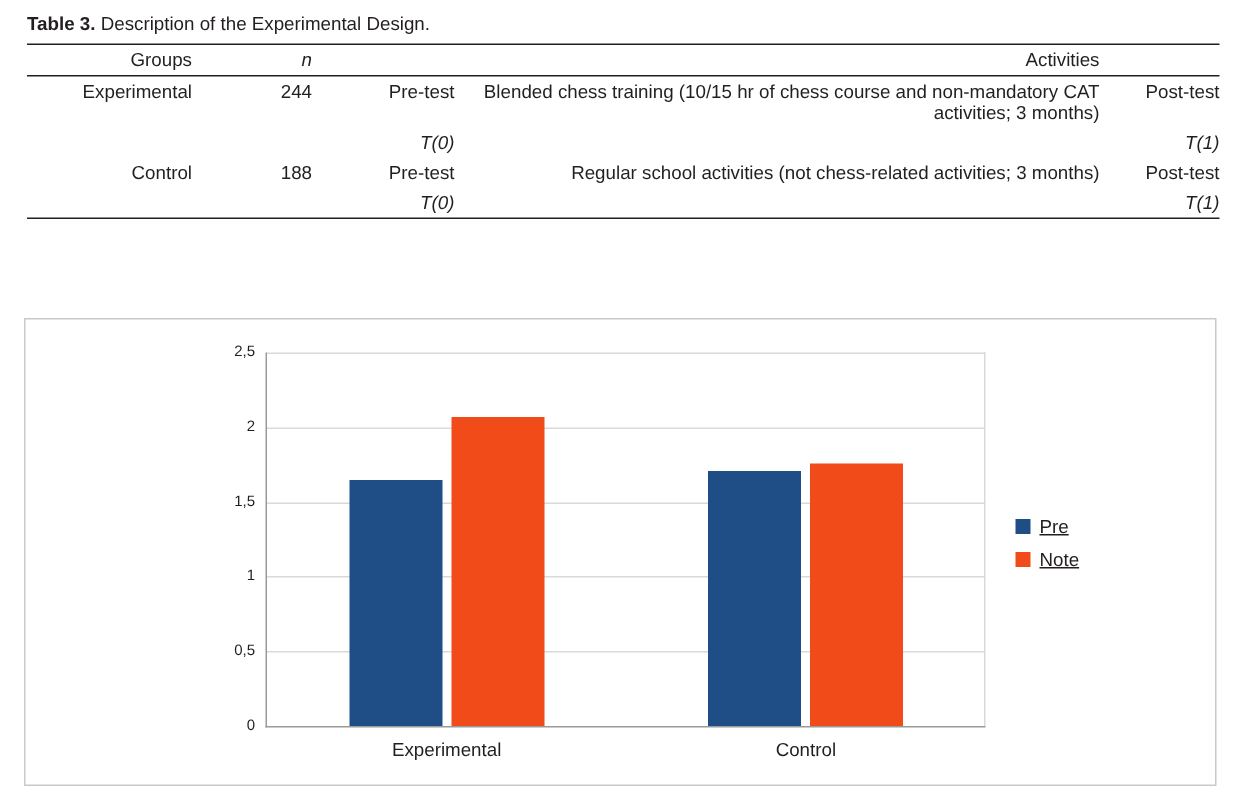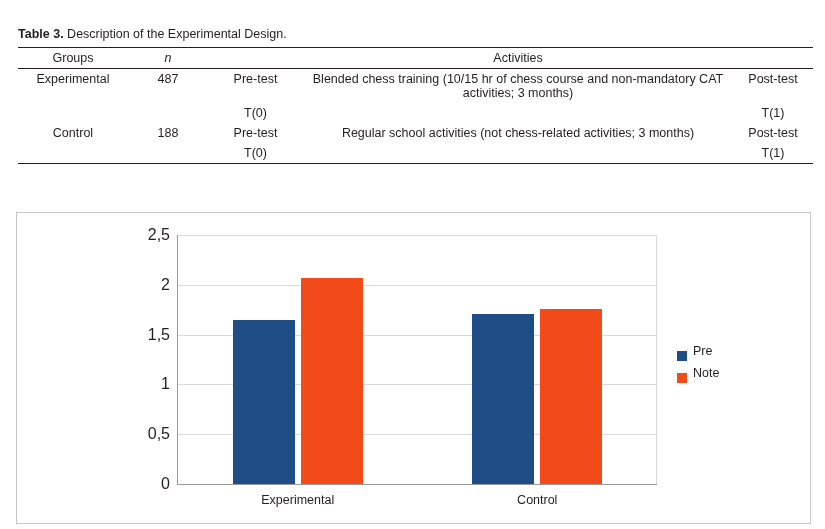--- a/index.html
+++ b/index.html
@@ -14,21 +14,21 @@
     color: #231f20;
     position: relative;
     overflow: hidden;
   }
 
   .page {
     position: relative;
     width: 825px;
     height: 529px;
     box-sizing: border-box;
-    padding: 24px 10px 0 16px;
+    padding: 6px 10px 0 16px;
   }
 
   
   .table-caption {
     font-size: 12.5px;
     line-height: 16px;
     margin: 2px 0 5px 2px;
     color: #231f20;
   }
   .table-caption .cap-label {
@@ -46,36 +46,37 @@
 
   table.design {
     width: 795px;
     margin-left: 2px;
     border-collapse: collapse;
     font-size: 12.5px;
   }
   table.design td, table.design th {
     padding: 3px 0 3px 0;
     vertical-align: top;
-    text-align: center;
+    text-align: right;
     font-weight: normal;
   }
   .col-group { width: 110px; }
   .col-n { width: 80px; }
   .col-phase { width: 95px; }
   .col-activity { width: 430px; }
   .col-post { width: 80px; text-align: left; }
 
   .hdr-n {
     font-style: italic;
   }
   .hdr-activities {
     text-align: right;
   }
   .ital {
+    font-style: italic;
   }
   .note {
     font-size: 11px;
     margin: 8px 0 0 2px;
     color: #231f20;
   }
   .note .note-lead {
     font-style: italic;
   }
 
@@ -117,21 +118,21 @@
     top: 0;
     height: 100%;
     width: 0;
     border-right: 1px solid #d9d9d9;
   }
   .ytick {
     position: absolute;
     right: 100%;
     margin-right: 8px;
     transform: translateY(-50%);
-    font-size: 16px;
+    font-size: 10px;
     color: #231f20;
     white-space: nowrap;
   }
   .bar {
     position: absolute;
     bottom: 0;
   }
   .bar.pre { background: #1f4e87; }
   .bar.post { background: #f04b19; }
 
@@ -147,22 +148,23 @@
 
   .legend {
     position: absolute;
     left: 660px;
     top: 128px;
     font-size: 12.5px;
     line-height: 20px;
   }
   .legend .lg-item {
     display: flex;
-    align-items: flex-end;
+    align-items: center;
     margin-bottom: 2px;
+    text-decoration: underline;
   }
   .legend .swatch {
     width: 10px;
     height: 10px;
     margin-right: 6px;
     display: inline-block;
   }
 </style>
 </head>
 <body>
@@ -202,21 +204,21 @@
       <col class="col-group">
       <col class="col-n">
       <col class="col-phase">
       <col class="col-activity">
       <col class="col-post">
     </colgroup>
     <tbody>
 
       <tr>
         <td>Experimental</td>
-        <td>487</td>
+        <td>244</td>
         <td>Pre-test</td>
         <td>Blended chess training (10/15 hr of chess course and non-mandatory CAT activities; 3 months)</td>
         <td>Post-test</td>
       </tr>
       <tr>
         <td></td>
         <td></td>
         <td class="ital">T(0)</td>
         <td></td>
         <td class="ital">T(1)</td>

